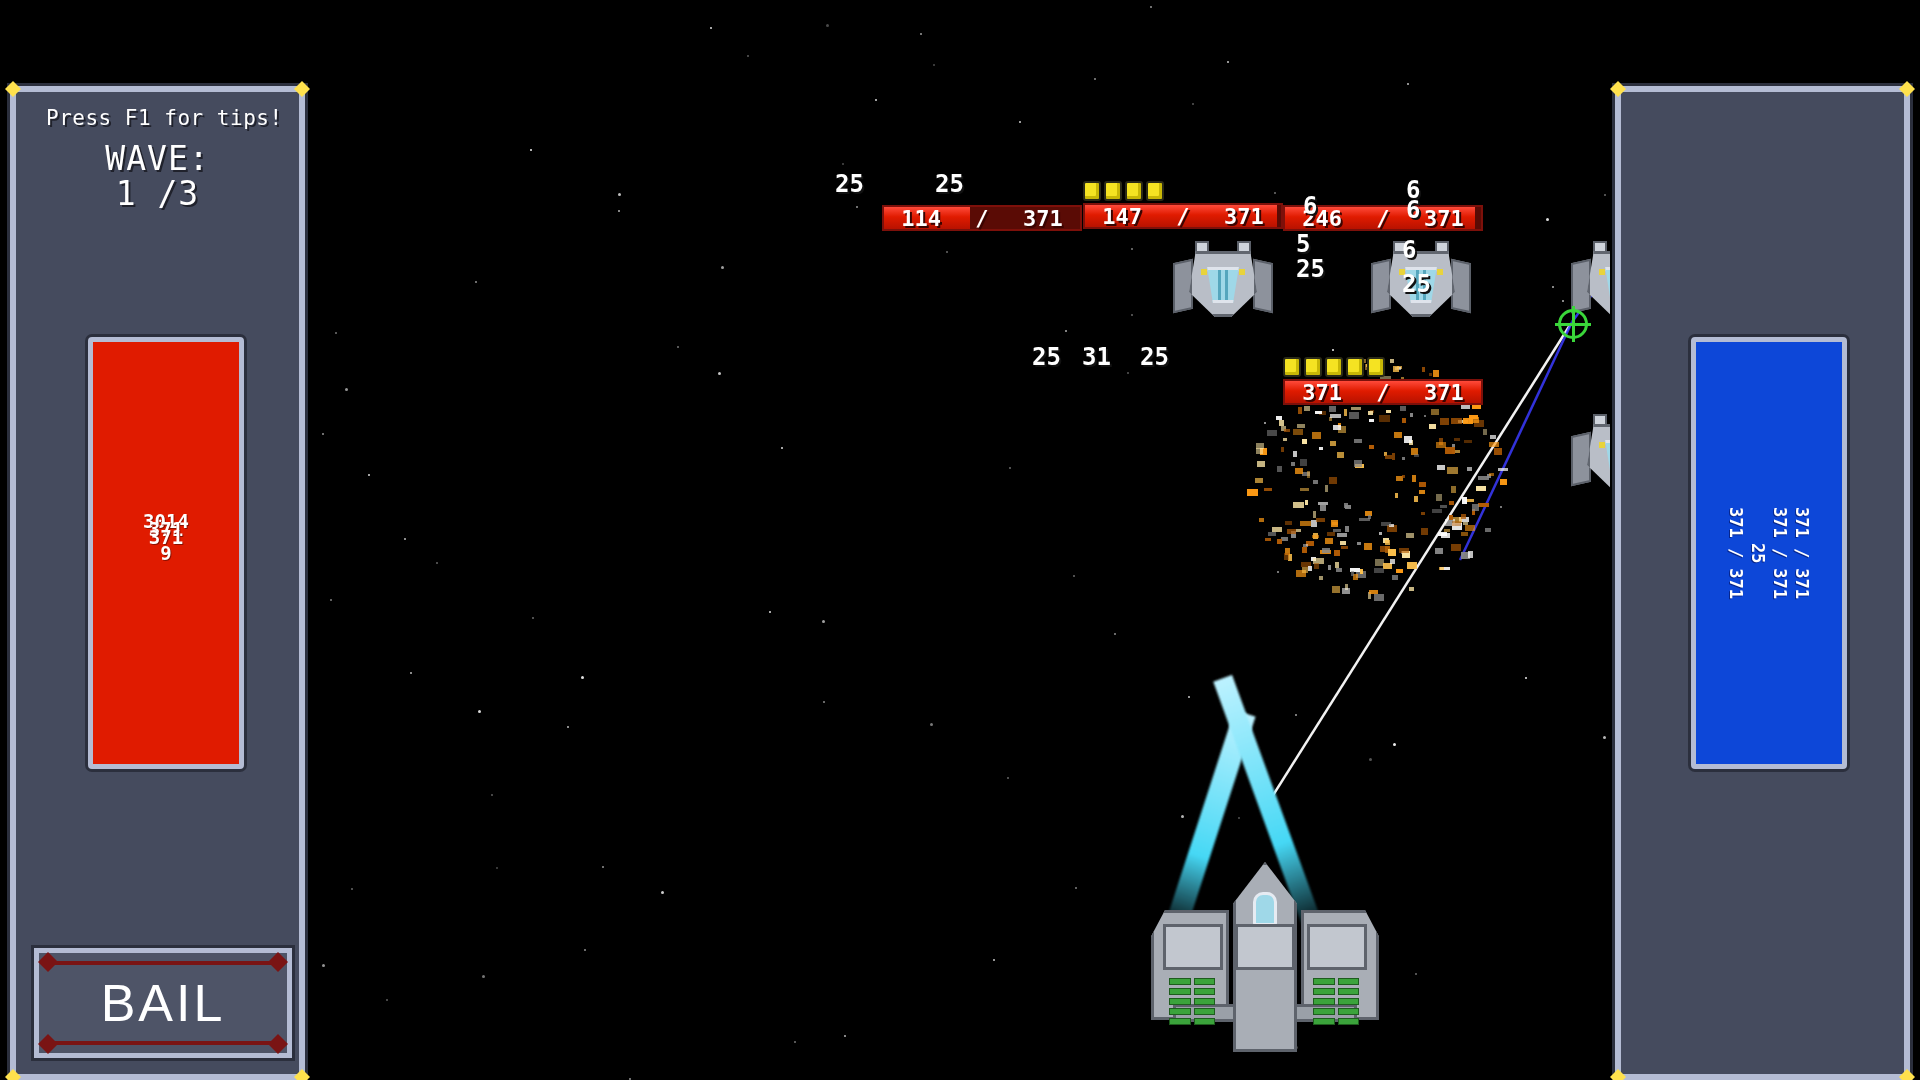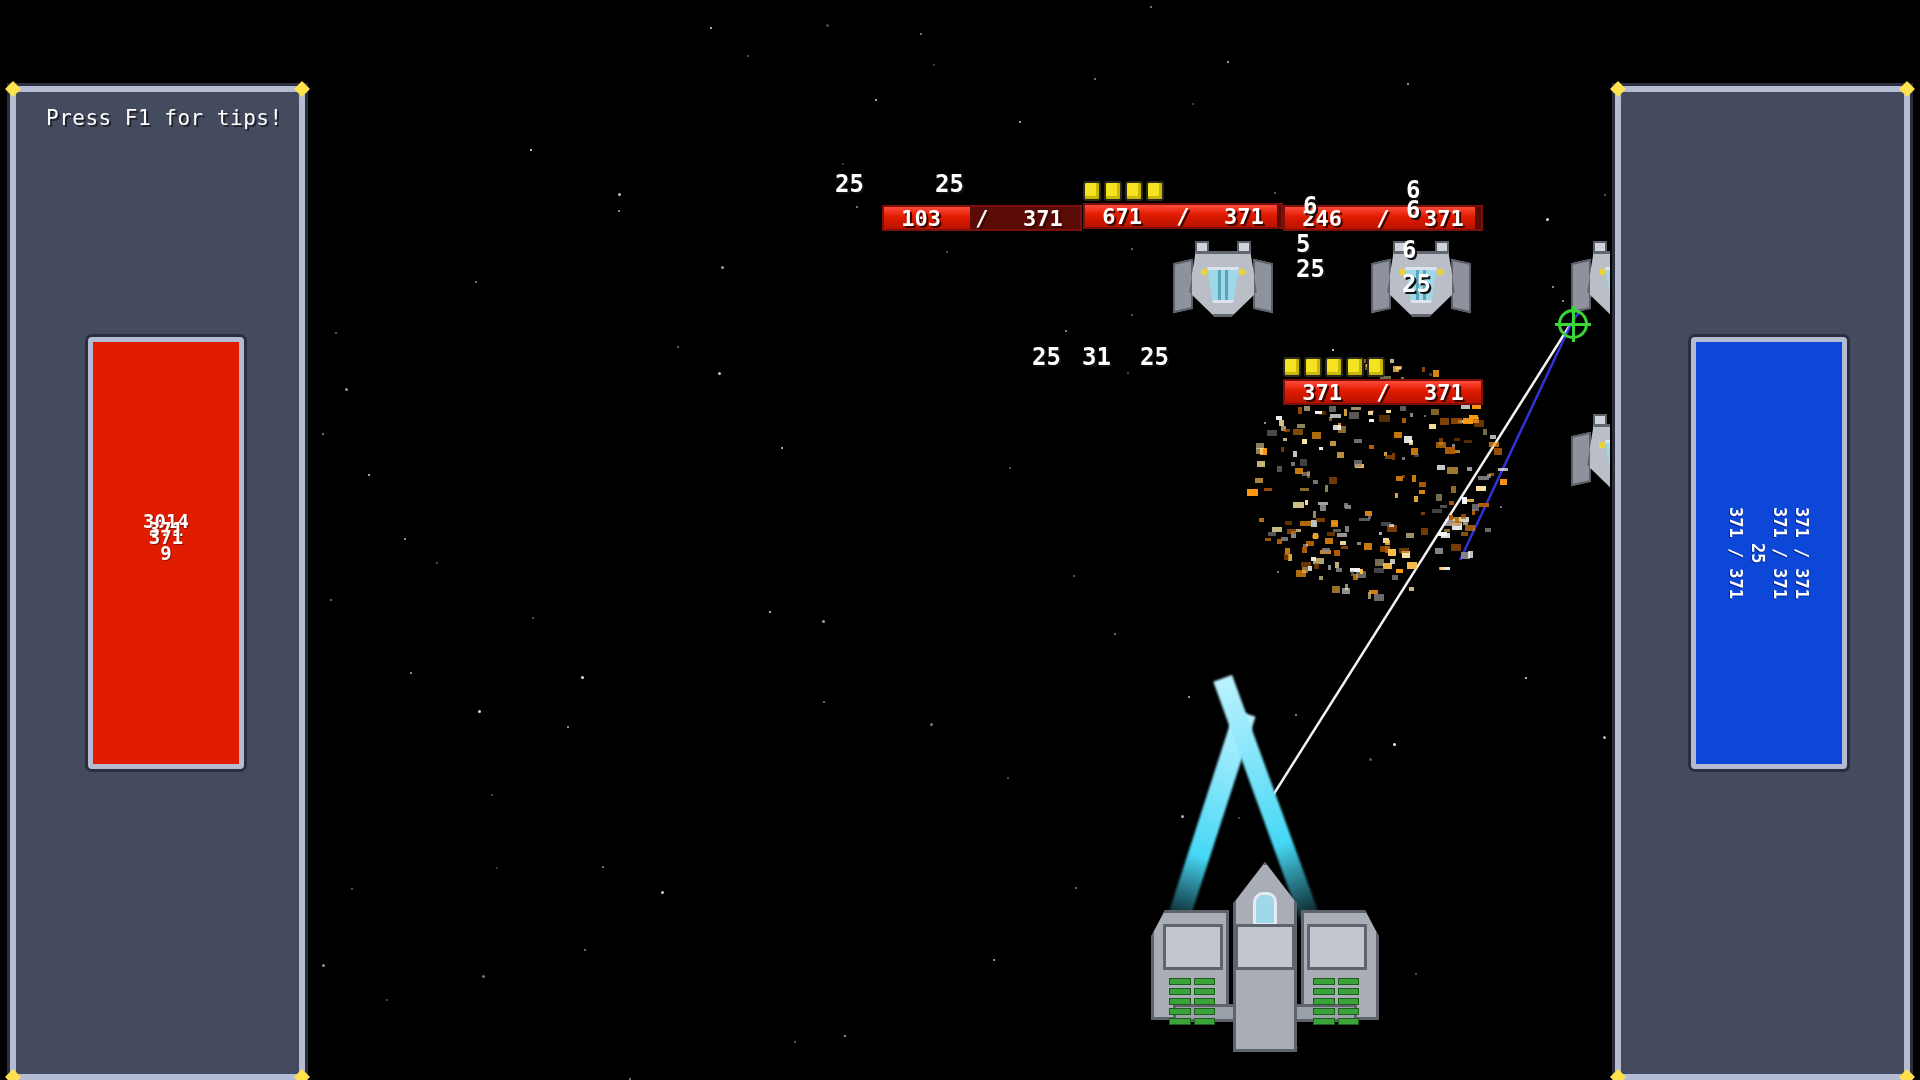--- a/index.html
+++ b/index.html
@@ -240,32 +240,45 @@
 <body>
 
 <div class="panel" id="left-panel">
   <span class="gem tl"></span>
   <span class="gem tr"></span>
   <span class="gem bl"></span>
   <span class="gem br"></span>
 
   <div id="tips-text">Press F1 for tips!</div>
 
+  <div id="wave-block">
+    <div>WAVE:</div>
+    <div>1 /3</div>
+  </div>
 
   <div id="red-bar">
     <span class="gem tl"></span>
     <span class="gem tr"></span>
     <span class="gem bl"></span>
     <span class="gem br"></span>
     <div class="stack-h" style="top:168px">3014</div>
     <div class="stack-h" style="top:176px">371</div>
     <div class="stack-h" style="top:184px">371</div>
     <div class="stack-h" style="top:200px">9</div>
   </div>
 
+  <div id="bail-button">
+    <span class="inner-line t"></span>
+    <span class="inner-line b"></span>
+    <span class="rgem tl"></span>
+    <span class="rgem tr"></span>
+    <span class="rgem bl"></span>
+    <span class="rgem br"></span>
+    <span id="bail-label">BAIL</span>
+  </div>
 </div>
 
 <div class="panel" id="right-panel">
   <span class="gem tl"></span>
   <span class="gem tr"></span>
   <span class="gem bl"></span>
   <span class="gem br"></span>
 
   <div id="blue-bar">
     <span class="gem tl"></span>
@@ -687,38 +700,38 @@
     <span class="eye l"></span>
 
     <span class="cockpit"></span>
   </div>
 
   <div class="hp-widget" style="left:572px; top:203px; width:200px;">
     <div class="hp-pips"></div>
     <div class="hp-bar">
       <span class="hp-fill" style="width: 44%;"></span>
       <span class="hp-text">
-        <i style="font-style:normal">103</i>
+        <i style="font-style:normal">114</i>
         <i style="font-style:normal">/</i>
         <i style="font-style:normal">371</i>
       </span>
     </div>
   </div>
 
   <div class="hp-widget" style="left:773px; top:181px; width:200px;">
     <div class="hp-pips">
         <span class="hp-pip"></span>
         <span class="hp-pip"></span>
         <span class="hp-pip"></span>
         <span class="hp-pip"></span>
       </div>
     <div class="hp-bar">
       <span class="hp-fill" style="width: 98%;"></span>
       <span class="hp-text">
-        <i style="font-style:normal">671</i>
+        <i style="font-style:normal">147</i>
         <i style="font-style:normal">/</i>
         <i style="font-style:normal">371</i>
       </span>
     </div>
   </div>
 
   <div class="hp-widget" style="left:973px; top:203px; width:200px;">
     <div class="hp-pips"></div>
     <div class="hp-bar">
       <span class="hp-fill" style="width: 97%;"></span>

